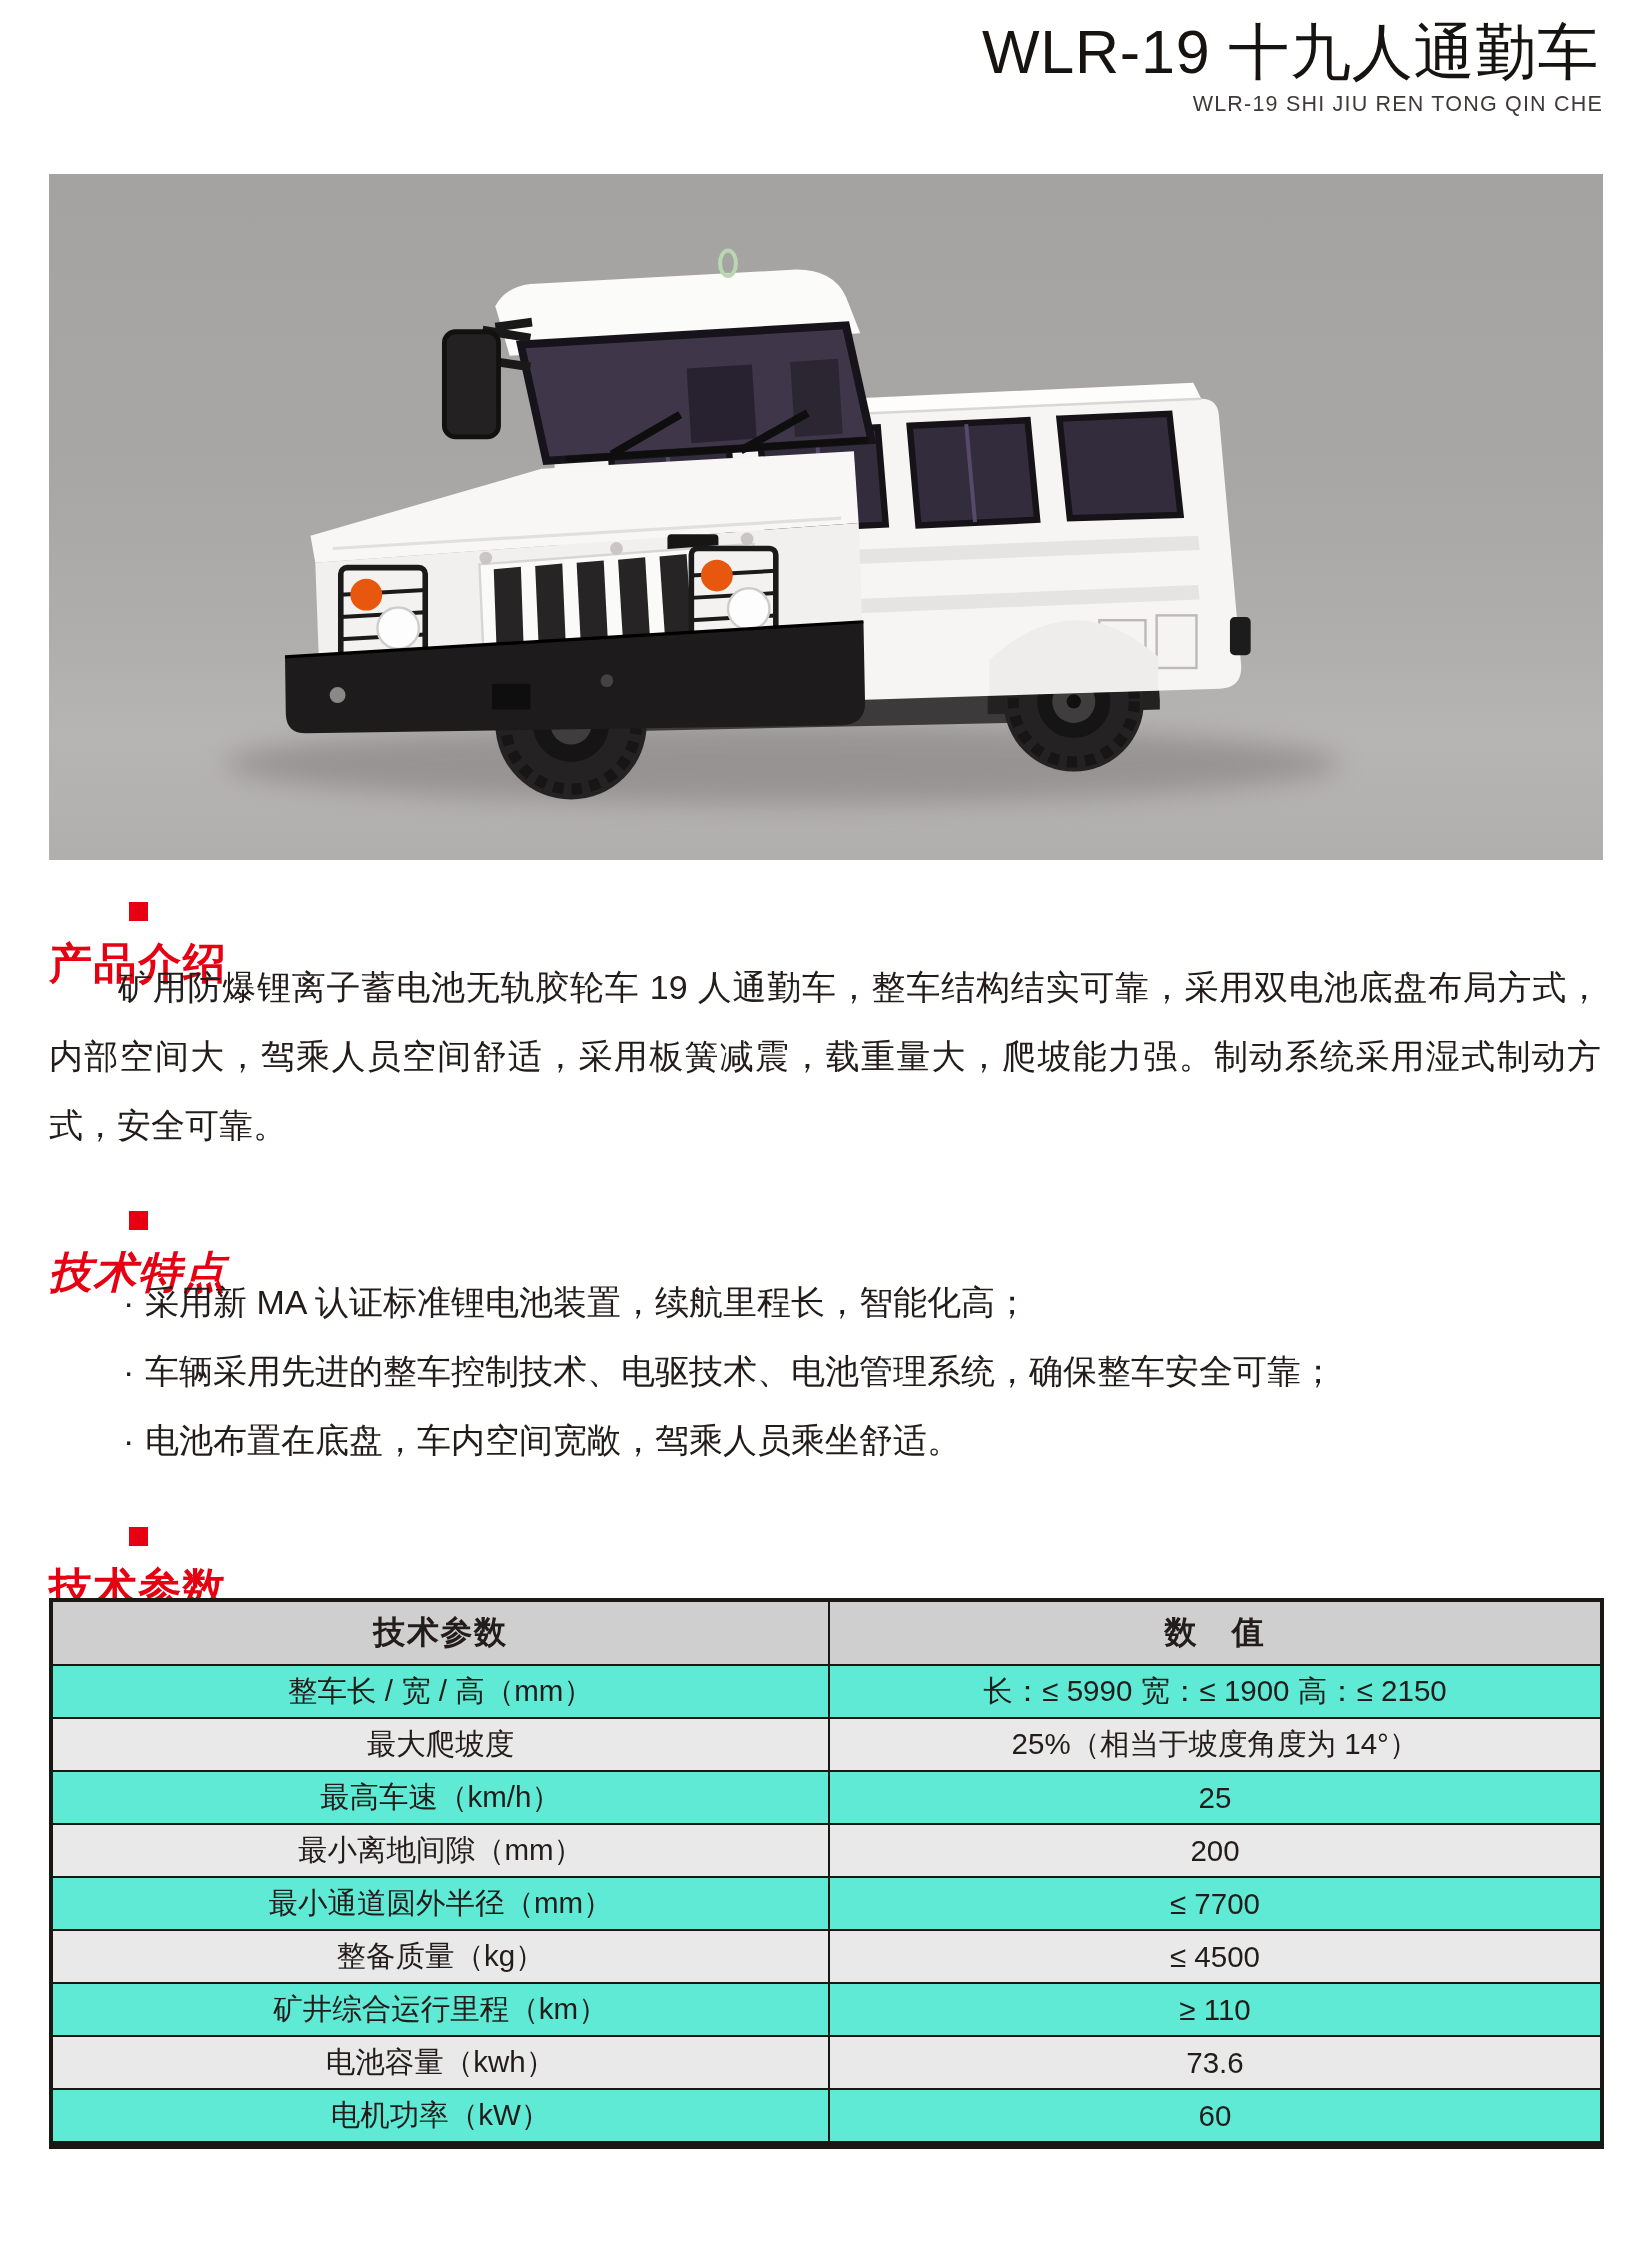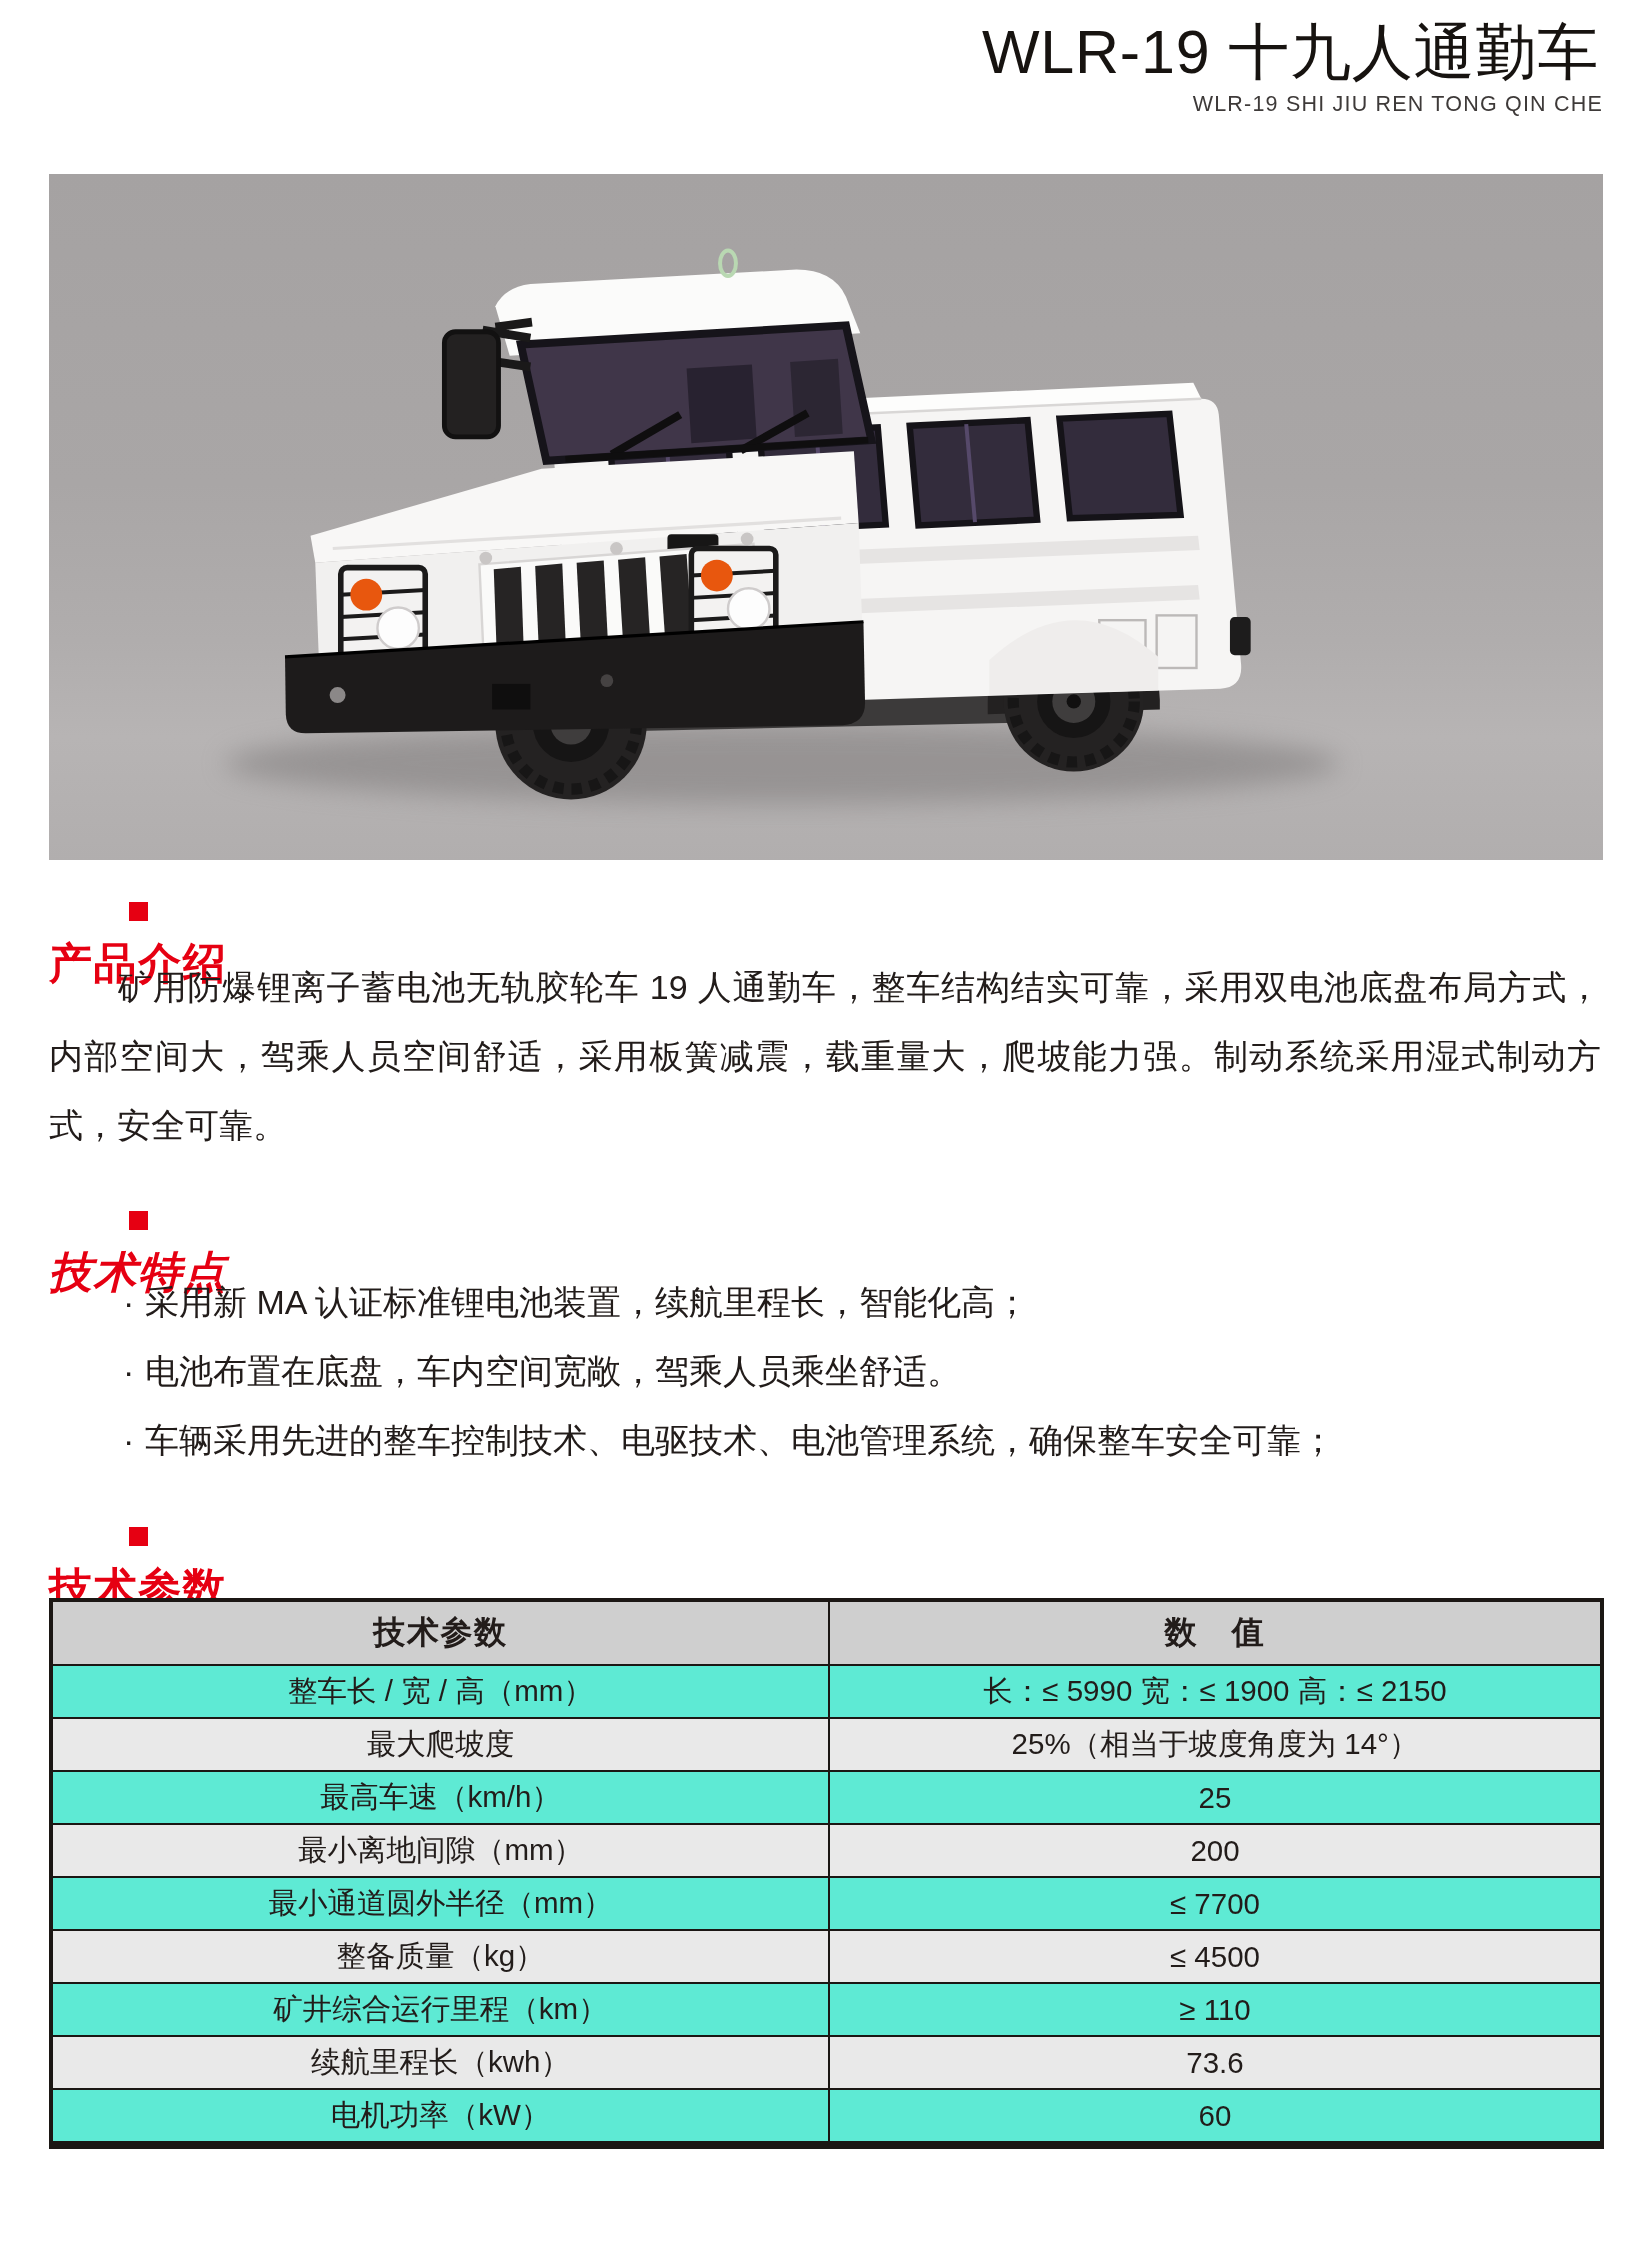--- a/index.html
+++ b/index.html
@@ -182,22 +182,22 @@
     <h2>产品介绍</h2>
   </div>
   <p class="intro-para">矿用防爆锂离子蓄电池无轨胶轮车 19 人通勤车，整车结构结实可靠，采用双电池底盘布局方式，内部空间大，驾乘人员空间舒适，采用板簧减震，载重量大，爬坡能力强。制动系统采用湿式制动方式，安全可靠。</p>
 
   <div class="sec-head" id="h-features">
     <span class="sq"></span>
     <h2>技术特点</h2>
   </div>
   <ul class="features">
       <li><span class="dot">·</span><span>采用新 MA 认证标准锂电池装置，续航里程长，智能化高；</span></li>
+      <li><span class="dot">·</span><span>车辆采用先进的整车控制技术、电驱技术、电池管理系统，确保整车安全可靠；</span></li>
       <li><span class="dot">·</span><span>电池布置在底盘，车内空间宽敞，驾乘人员乘坐舒适。</span></li>
-      <li><span class="dot">·</span><span>车辆采用先进的整车控制技术、电驱技术、电池管理系统，确保整车安全可靠；</span></li>
     </ul>
 
   <div class="sec-head" id="h-specs">
     <span class="sq"></span>
     <h2>技术参数</h2>
   </div>
   <table class="spec-table">
     <colgroup>
         <col class="c1">
         <col class="c2">
@@ -231,21 +231,21 @@
         </tr>
         <tr>
           <td>整备质量（kg）</td>
           <td>≤ 4500</td>
         </tr>
         <tr>
           <td>矿井综合运行里程（km）</td>
           <td>≥ 110</td>
         </tr>
         <tr>
-          <td>续航里程长（kwh）</td>
+          <td>电池容量（kwh）</td>
           <td>73.6</td>
         </tr>
         <tr>
           <td>电机功率（kW）</td>
           <td>60</td>
         </tr>
       </tbody>
   </table>
 
 </div>

